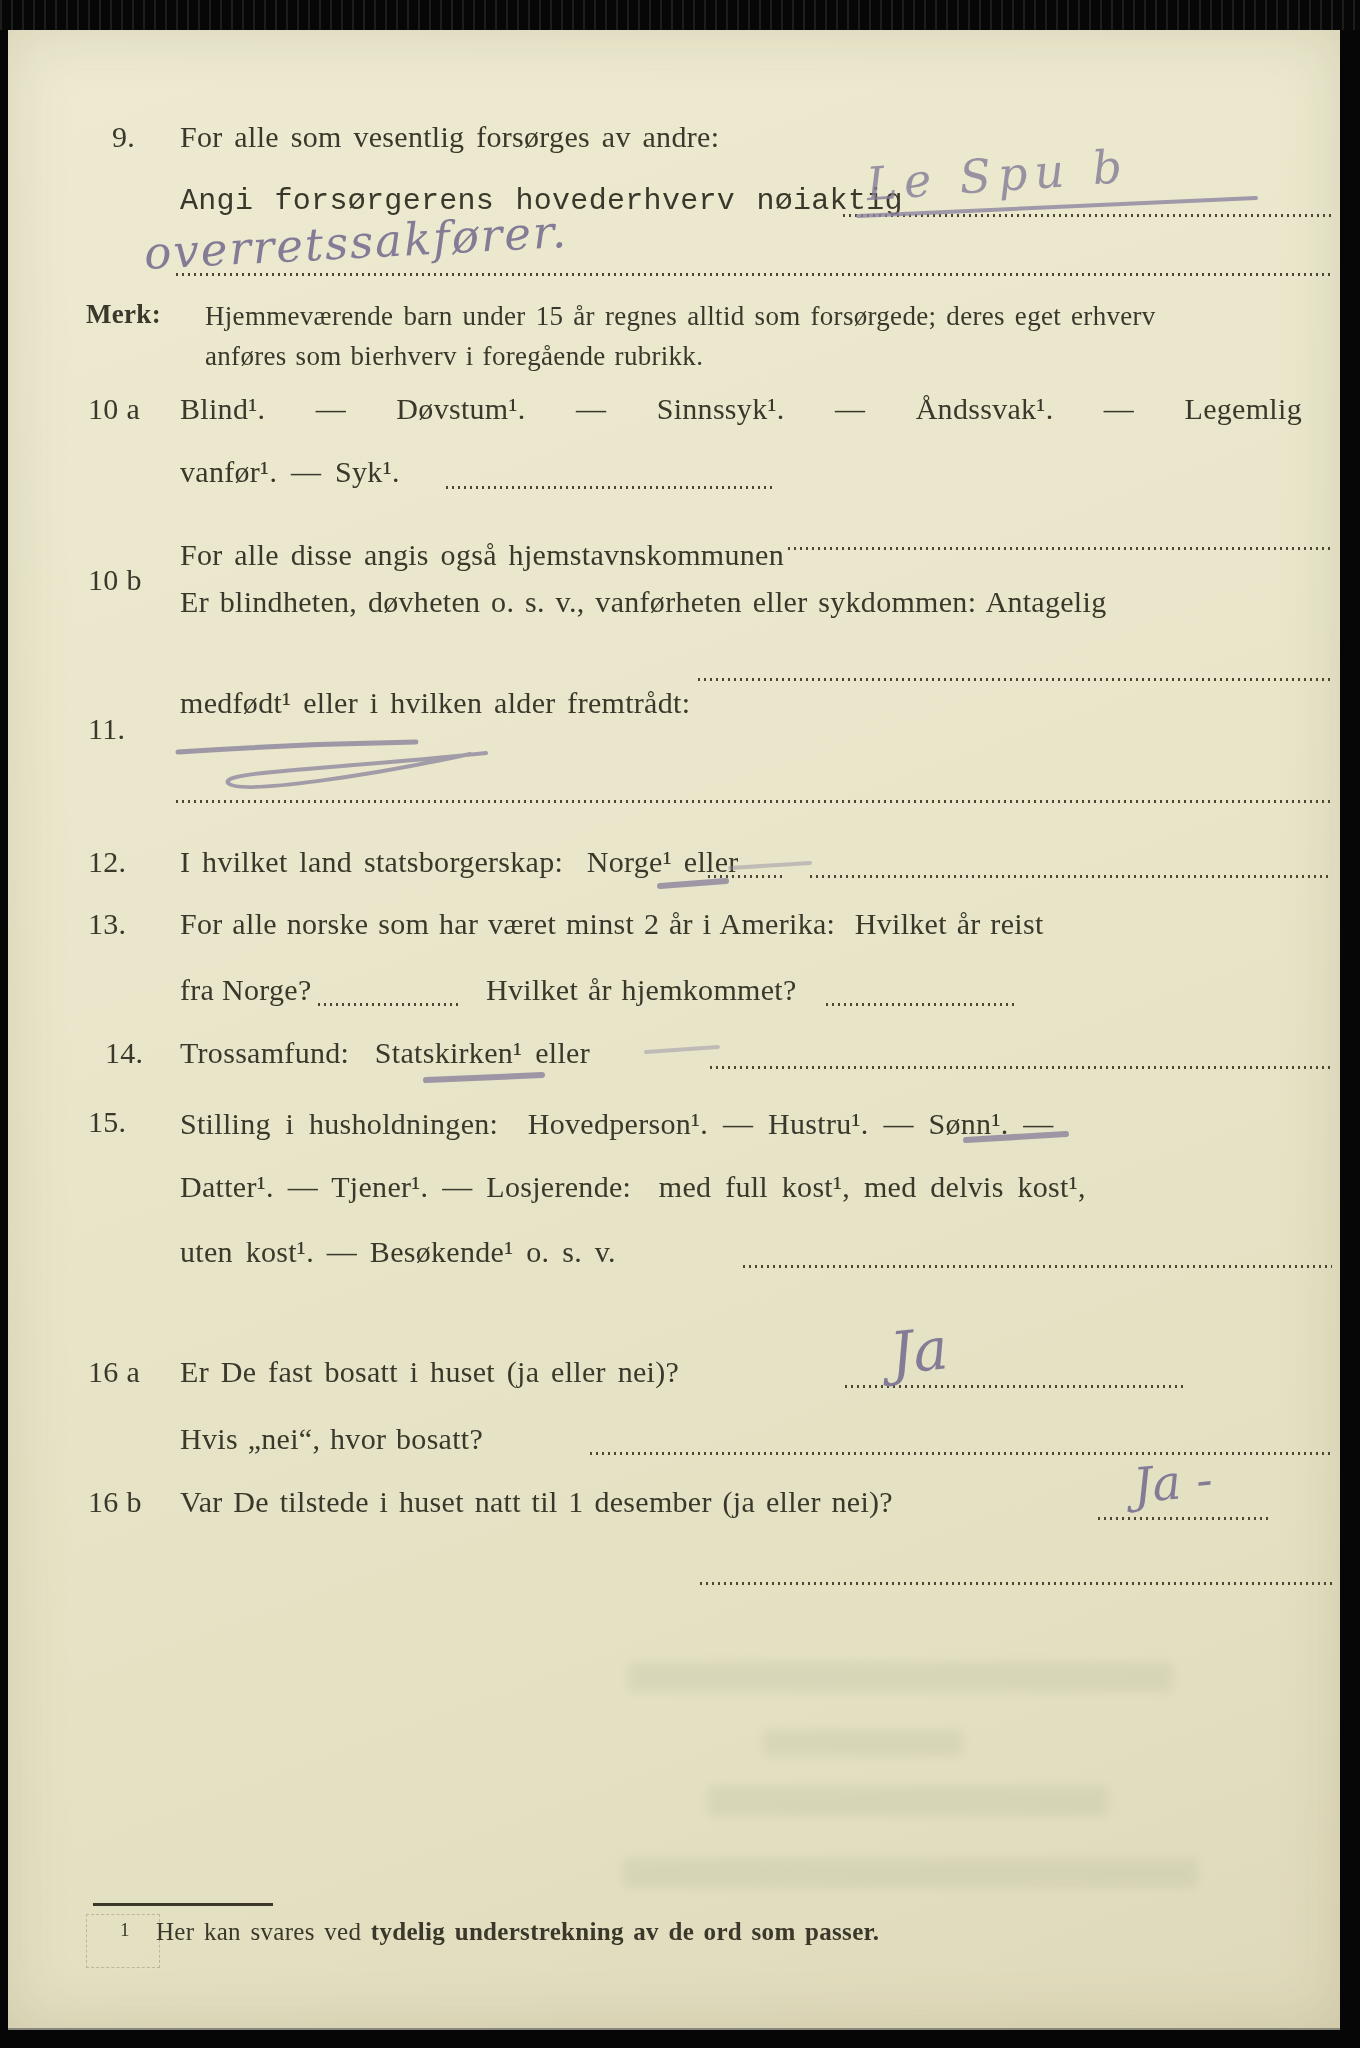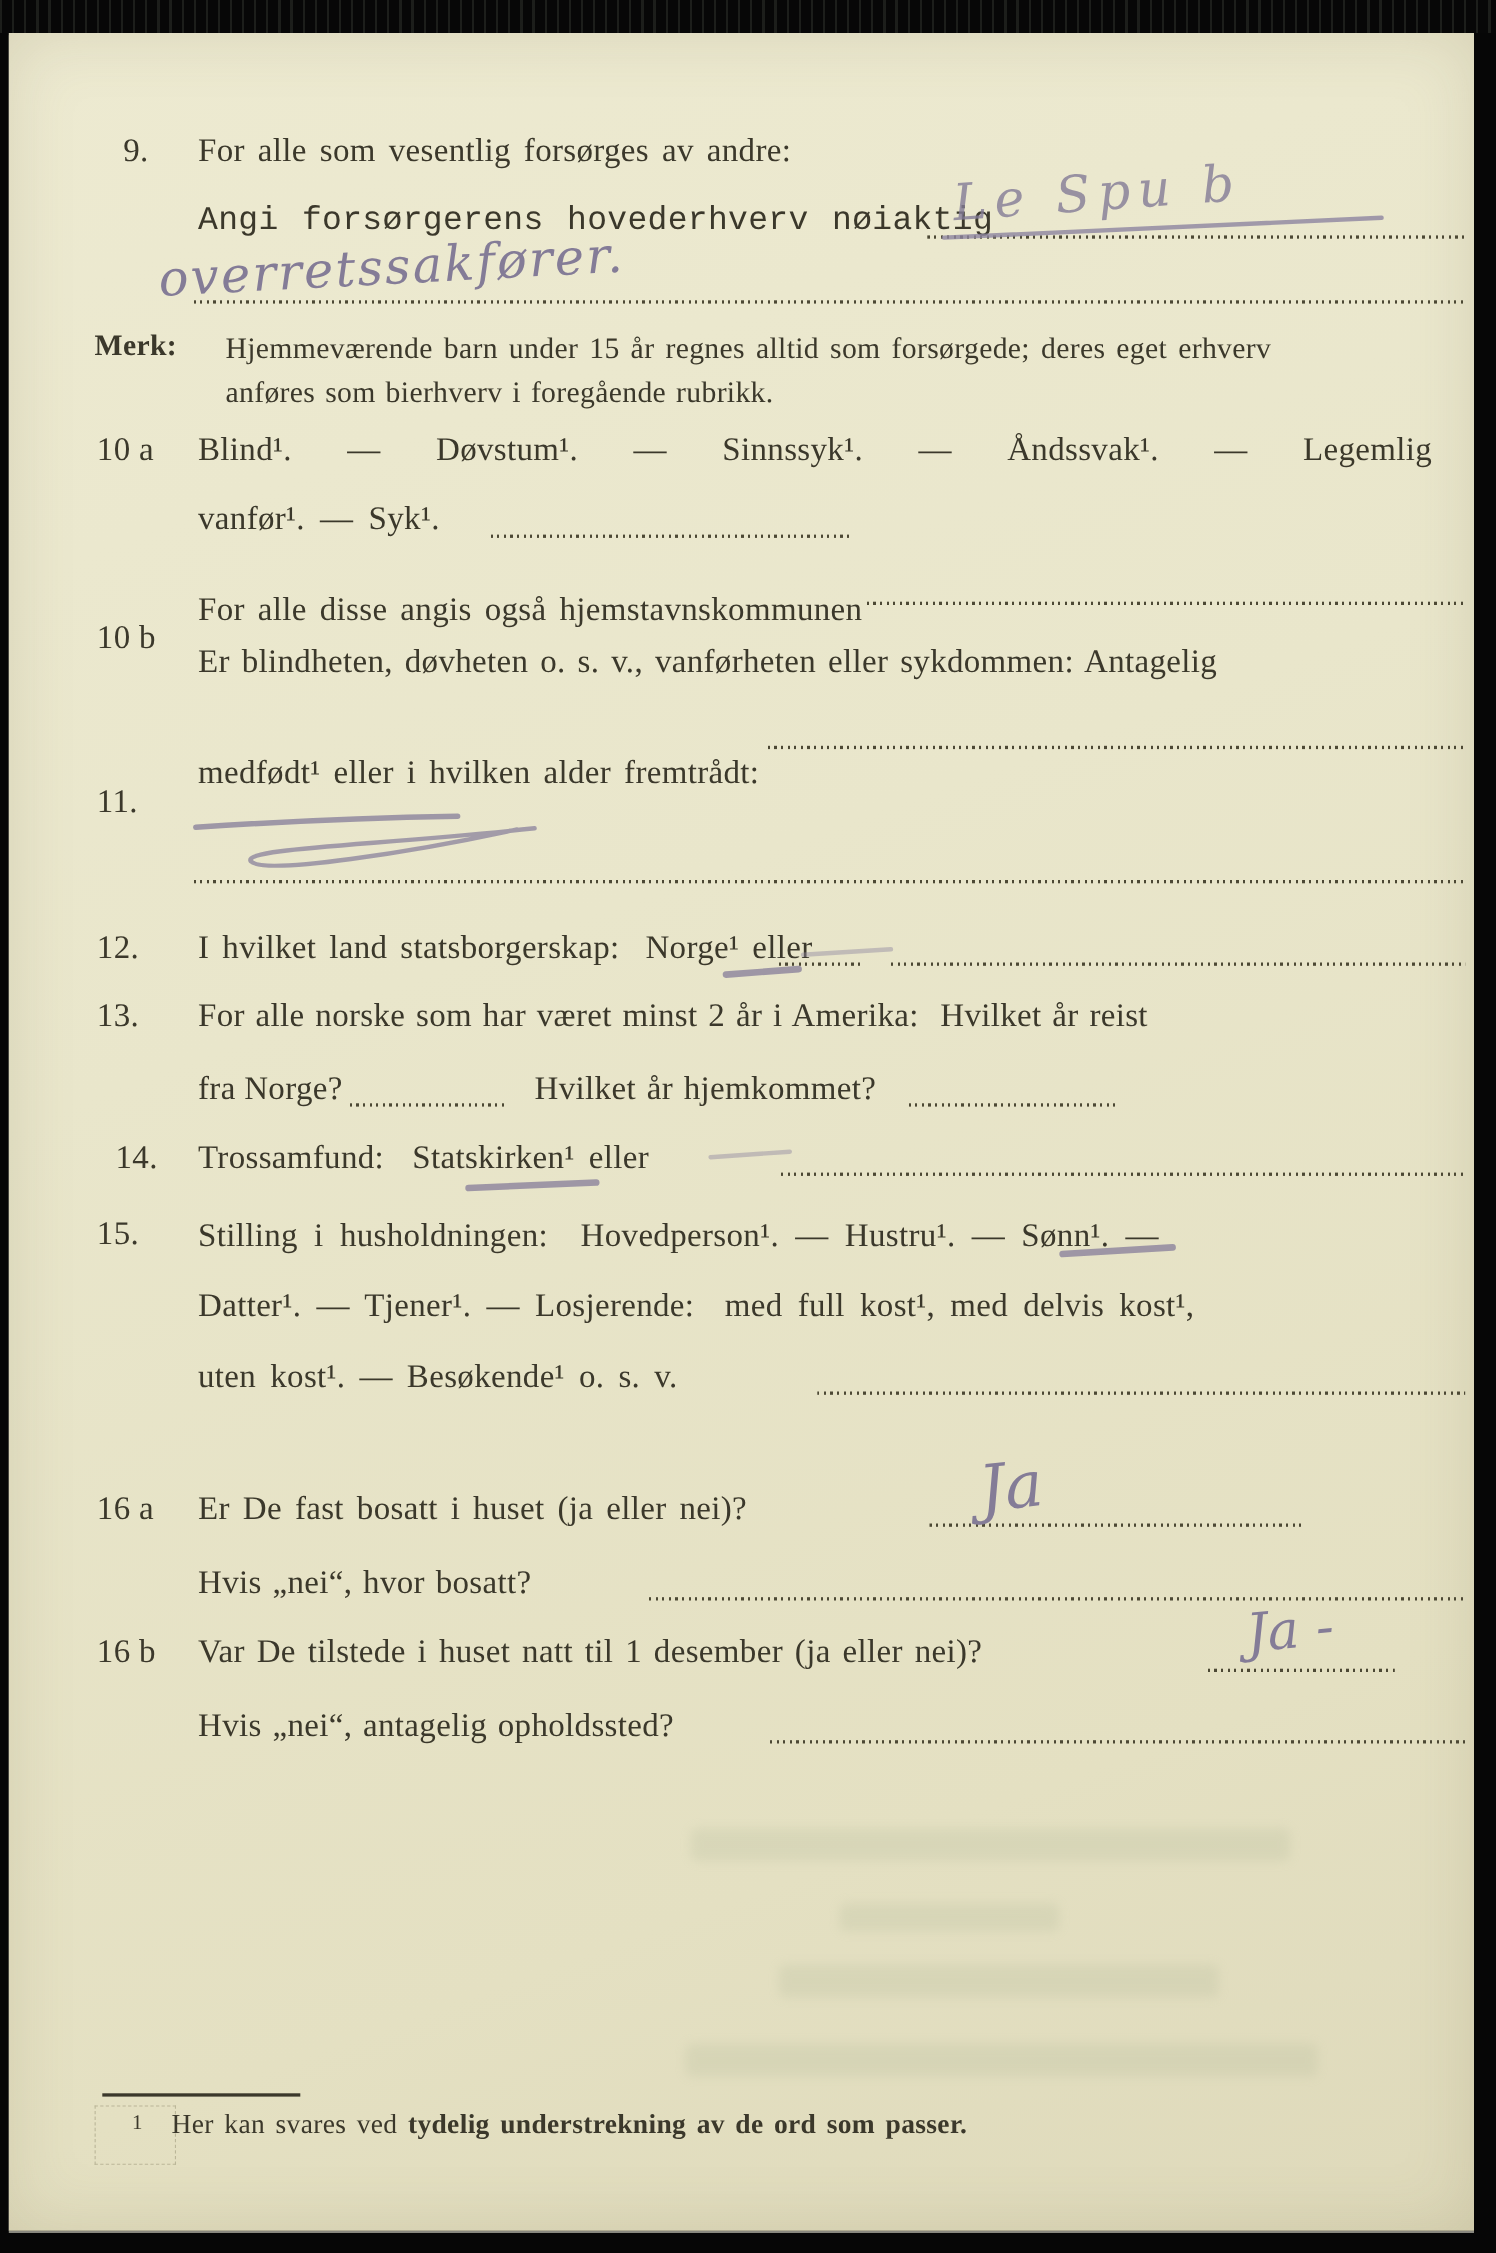--- a/index.html
+++ b/index.html
@@ -87,21 +87,20 @@
   <span class="tl" style="left:172px;top:1325px;word-spacing:4px;">Er De fast bosatt i huset (ja eller nei)?</span>
   <div class="dots" style="left:837px;top:1355px;width:340px;"></div>
   <span class="hw" style="left:882px;top:1292px;font-size:58px;transform:rotate(-6deg);">Ja</span>
   <span class="tl" style="left:172px;top:1392px;word-spacing:2px;">Hvis „nei“, hvor bosatt?</span>
   <div class="dots" style="left:582px;top:1422px;width:742px;"></div>
 
   <span class="num" style="left:80px;top:1455px;">16 b</span>
   <span class="tl" style="left:172px;top:1455px;word-spacing:3px;">Var De tilstede i huset natt til 1 desember (ja eller nei)?</span>
   <div class="dots" style="left:1090px;top:1487px;width:170px;"></div>
   <span class="hw" style="left:1125px;top:1428px;font-size:48px;transform:rotate(-5deg);">Ja -</span>
-  <span class="tl" style="left:172px;top:1522px;word-spacing:2px;">Hvis „nei“, antagelig opholdssted?</span>
   <div class="dots" style="left:692px;top:1552px;width:632px;"></div>
 
   <div class="ghost" style="left:620px;top:1632px;width:545px;height:30px;"></div>
   <div class="ghost" style="left:755px;top:1700px;width:200px;height:26px;"></div>
   <div class="ghost" style="left:700px;top:1756px;width:400px;height:30px;"></div>
   <div class="ghost" style="left:615px;top:1828px;width:575px;height:30px;"></div>
 
   <div class="fn-rule" style="left:85px;top:1873px;width:180px;height:3px;"></div>
   <div class="fn-box" style="left:78px;top:1884px;width:72px;height:52px;"></div>
   <span class="tl" style="left:112px;top:1890px;font-size:19px;">1</span>

